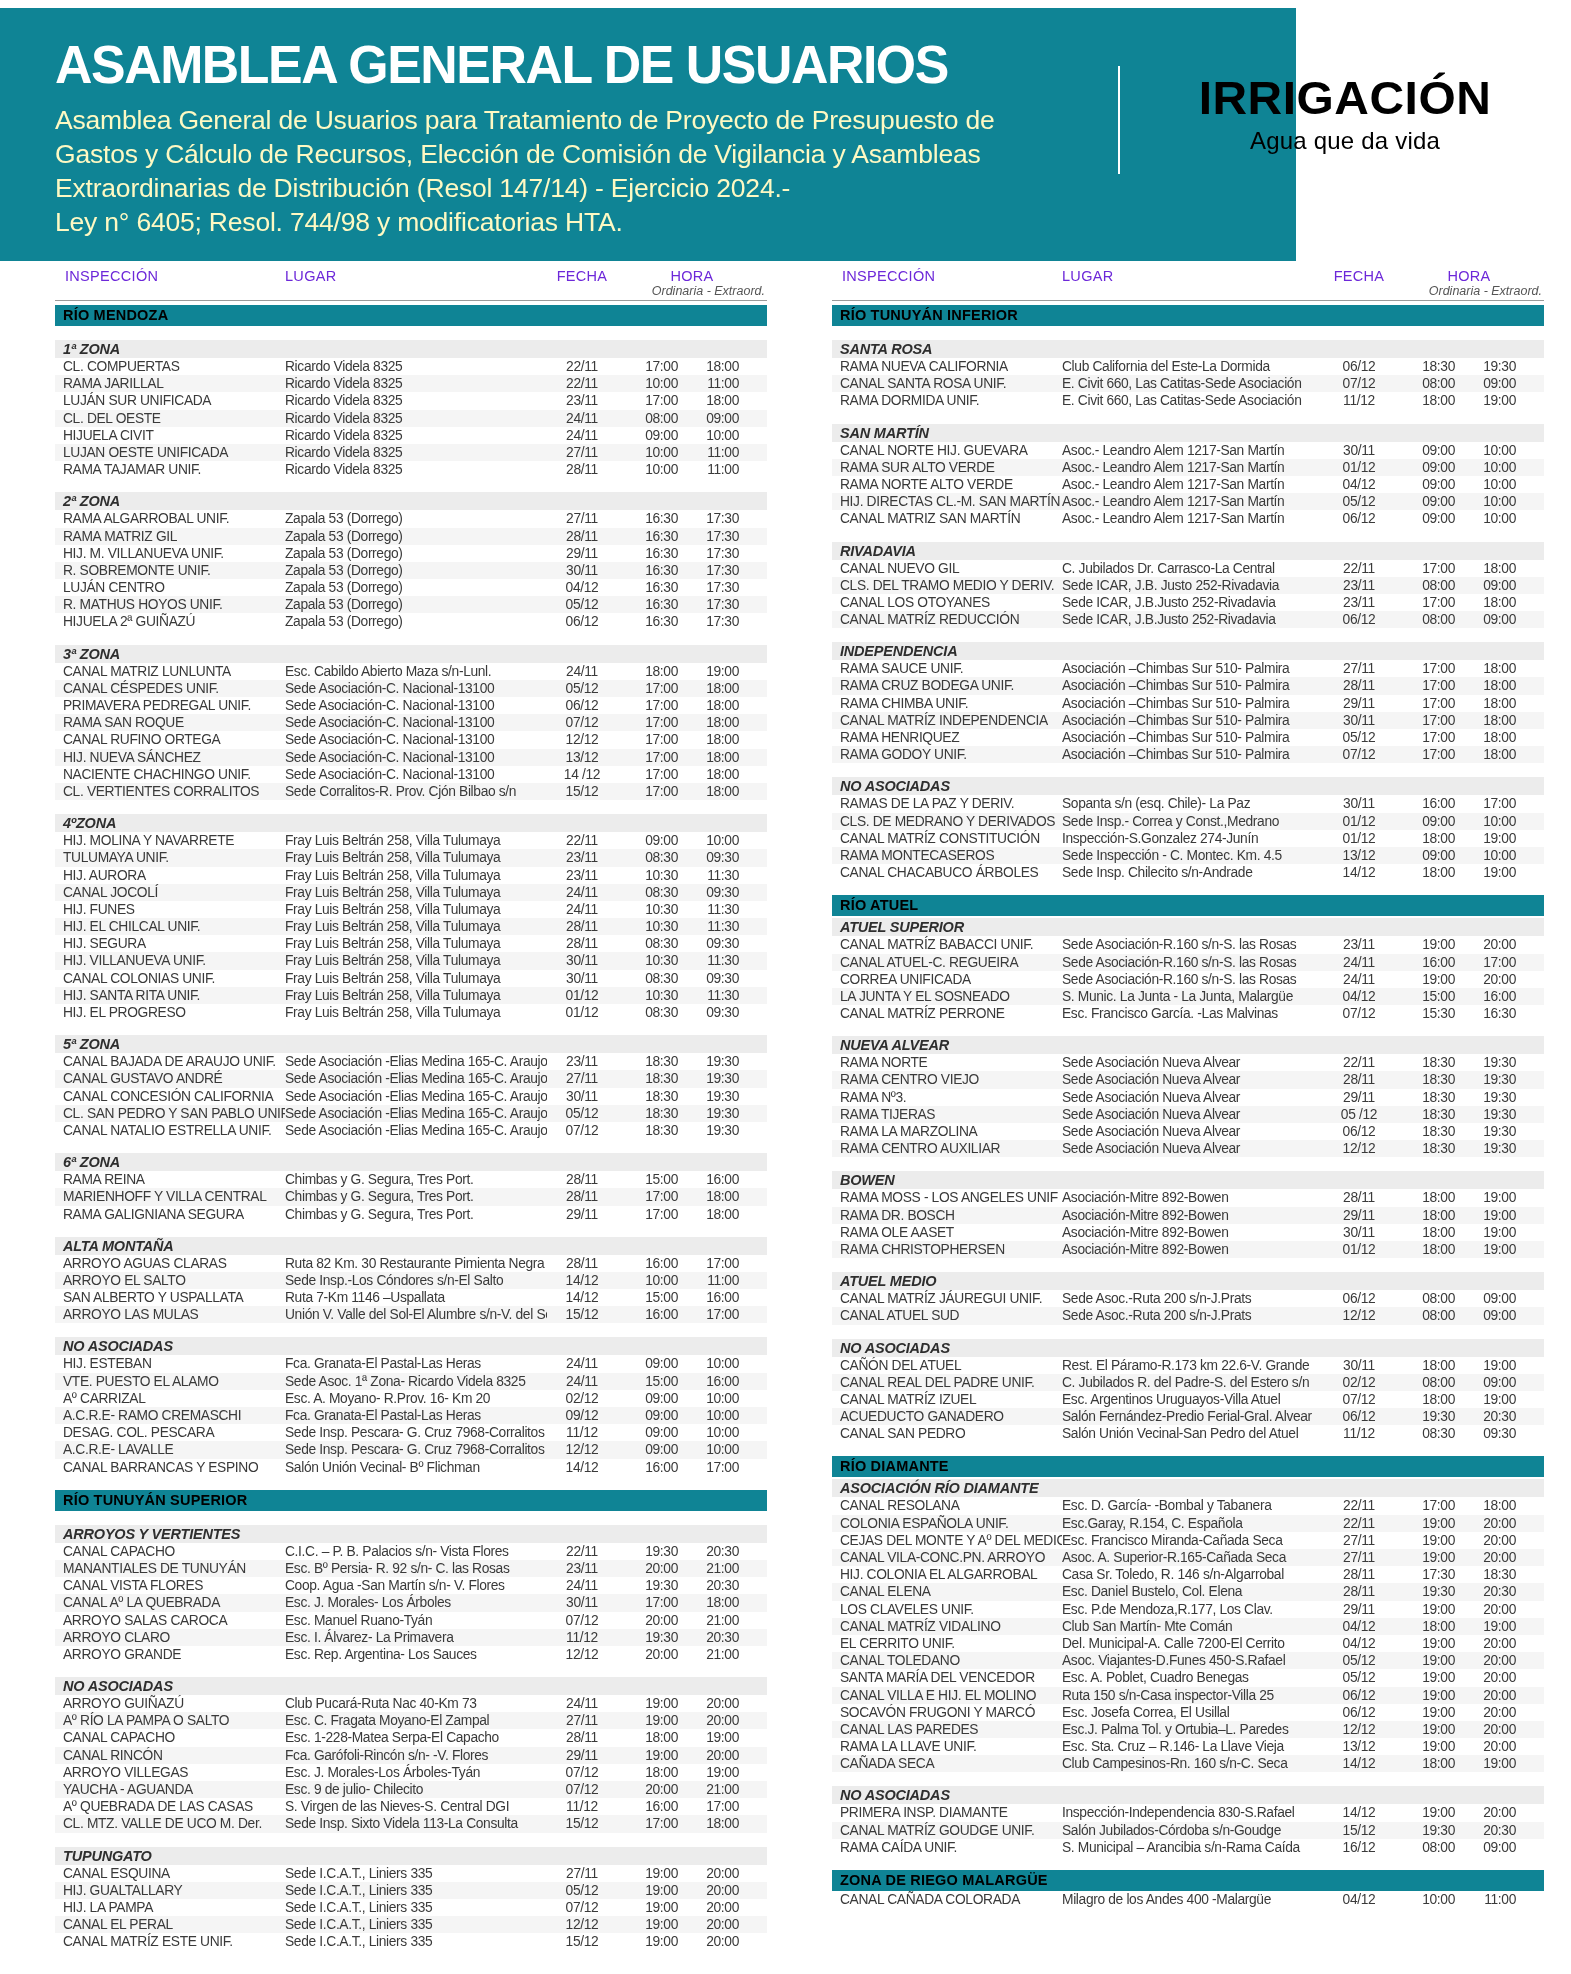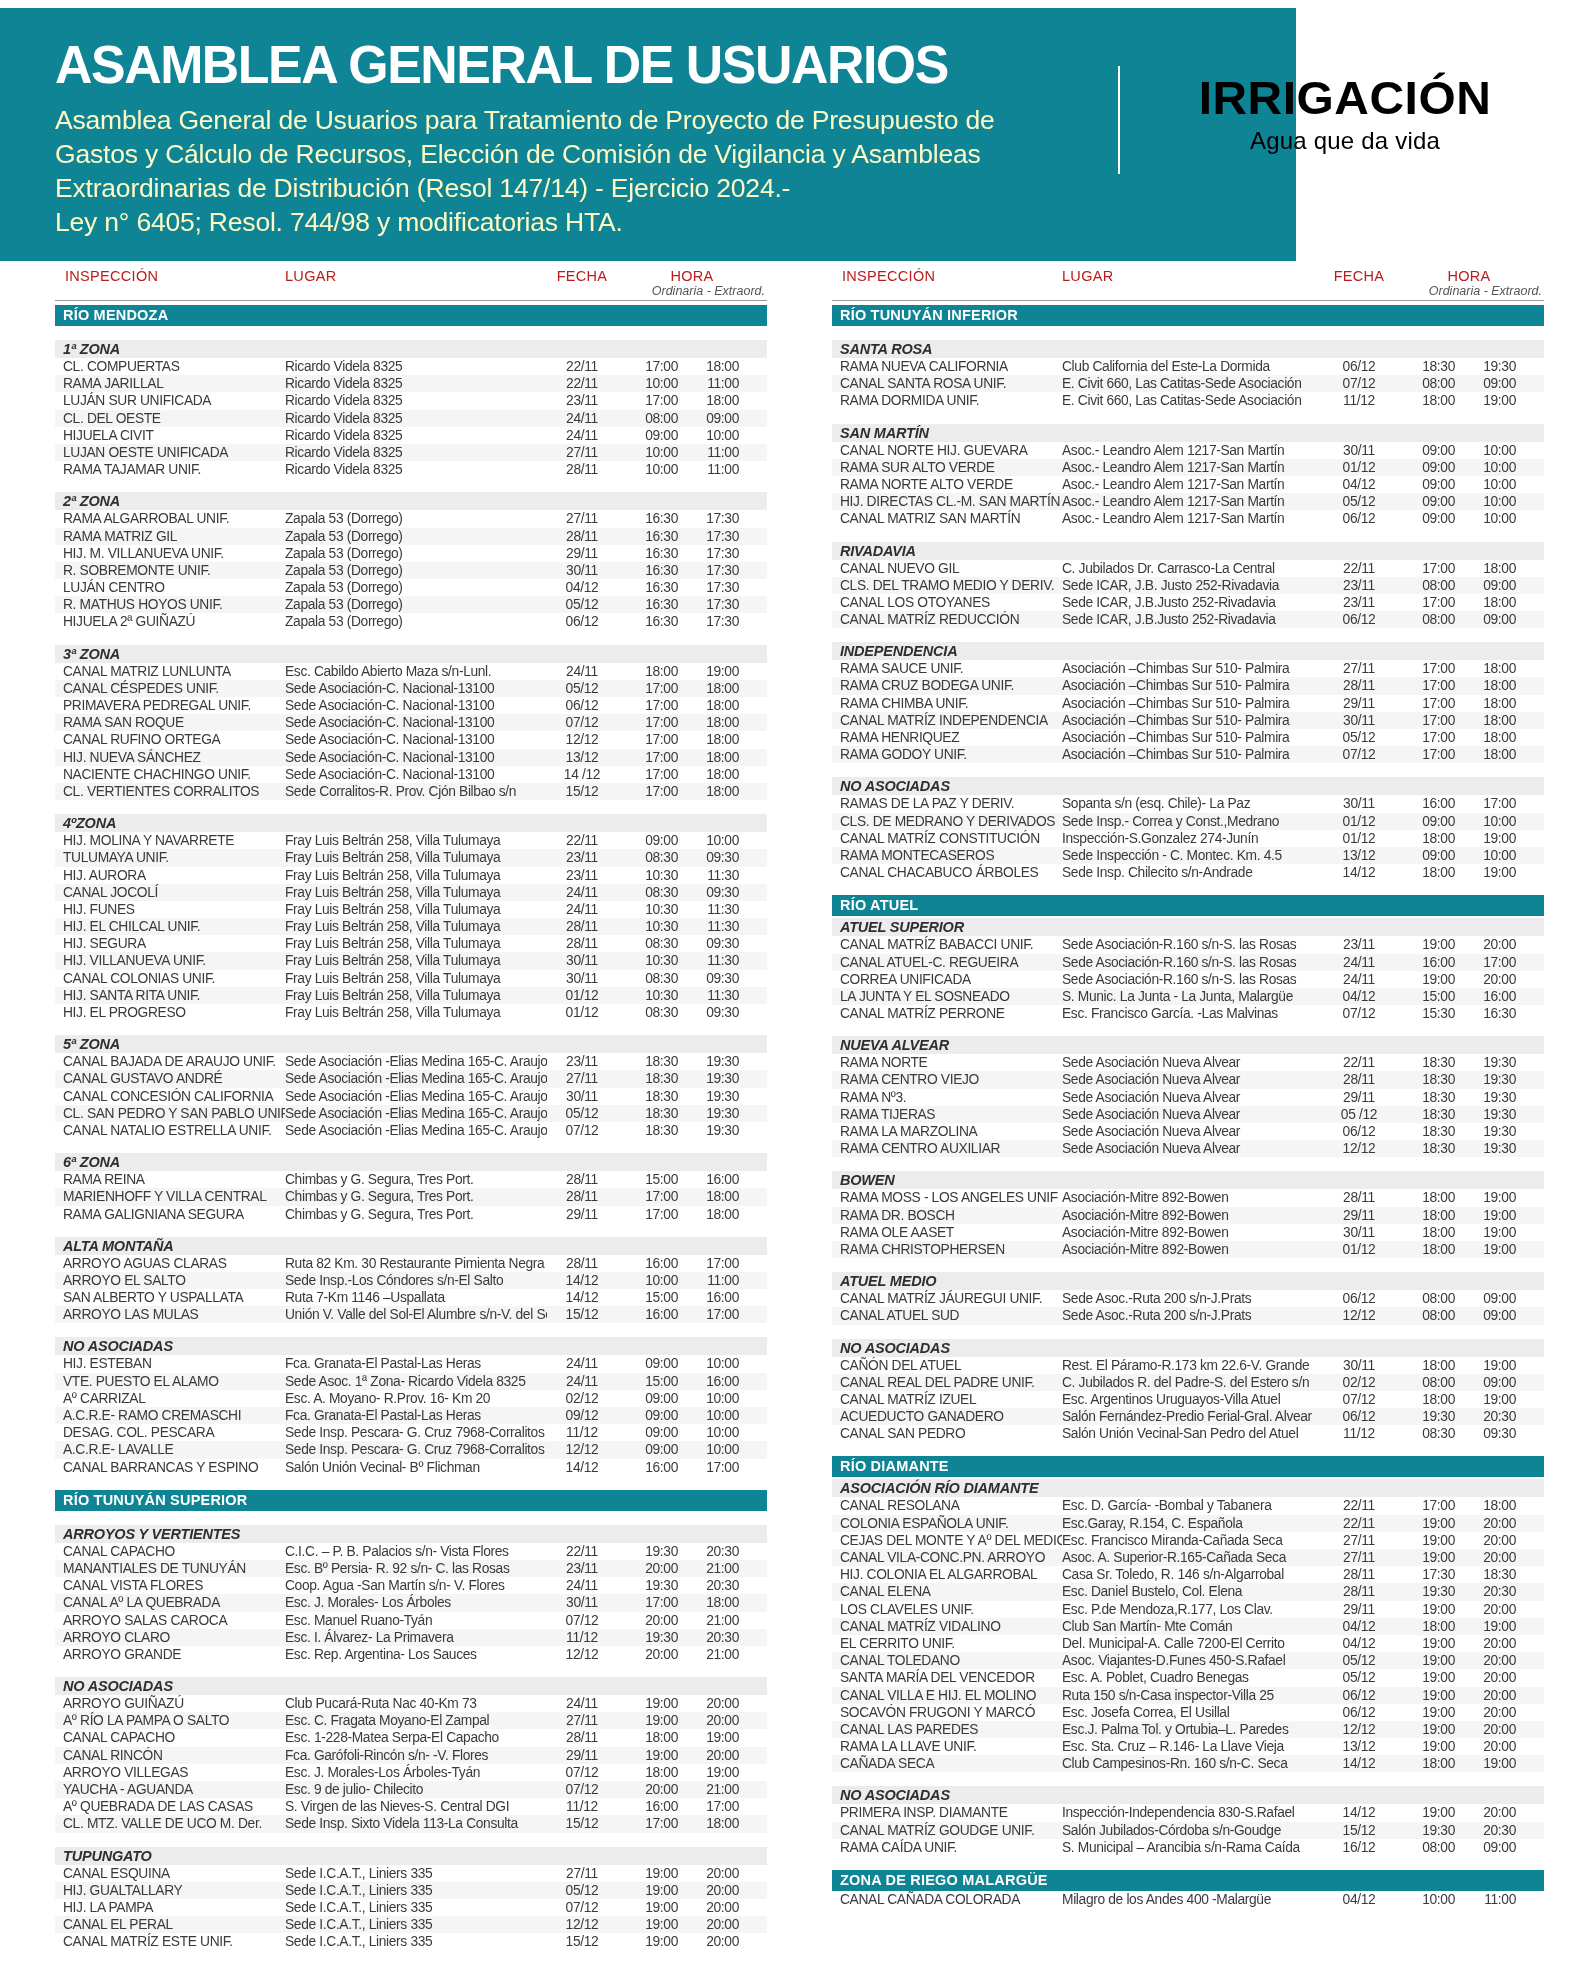--- a/index.html
+++ b/index.html
@@ -16,28 +16,28 @@
   #logo{position:absolute;left:1150px;top:62px;width:390px;text-align:center;color:#000000;}
   #logo .word{font-size:47px;font-weight:bold;letter-spacing:.5px;transform:scaleX(1.02);}
   #logo .tag{font-size:24px;margin-top:2px;letter-spacing:.2px;}
 
   
   .col{position:absolute;top:268px;width:712px;}
   #col-left{left:55px;}
   #col-right{left:832px;}
 
   .col-head{display:grid;grid-template-columns:230px 262px 70px 1fr;font-size:14.5px;
-            color:#b91c1c;letter-spacing:.3px;}
+            color:#6d28d9;letter-spacing:.3px;}
   .col-head .h-insp{padding-left:10px;}
   .col-head .h-fecha{text-align:center;}
   .col-head .h-hora{text-align:center;}
   .col-subhead{font-size:12.5px;font-style:italic;color:#555;text-align:right;padding-right:2px;
                border-bottom:1px solid #9a9a9a;padding-bottom:2px;margin-bottom:4px;}
 
-  .band{height:21px;line-height:21px;background:var(--teal);color:#ffffff;font-weight:bold;
+  .band{height:21px;line-height:21px;background:var(--teal);color:#000000;font-weight:bold;
         font-size:14.5px;padding-left:8px;letter-spacing:.2px;margin-top:14px;}
   .band.first{margin-top:2px;}
 
   .zone-h{height:18px;line-height:18px;background:#ececec;font-weight:bold;font-style:italic;
           font-size:14.5px;padding-left:8px;margin-top:14px;color:#2e2e2e;letter-spacing:-.2px;}
   .zone-h.tight{margin-top:2px;}
 
   .t-row{display:grid;grid-template-columns:230px 262px 70px 1fr;height:17.2px;line-height:17.2px;
          font-size:13.8px;letter-spacing:-.35px;white-space:nowrap;}
   .t-row:nth-child(even){background:#f5f5f5;}

